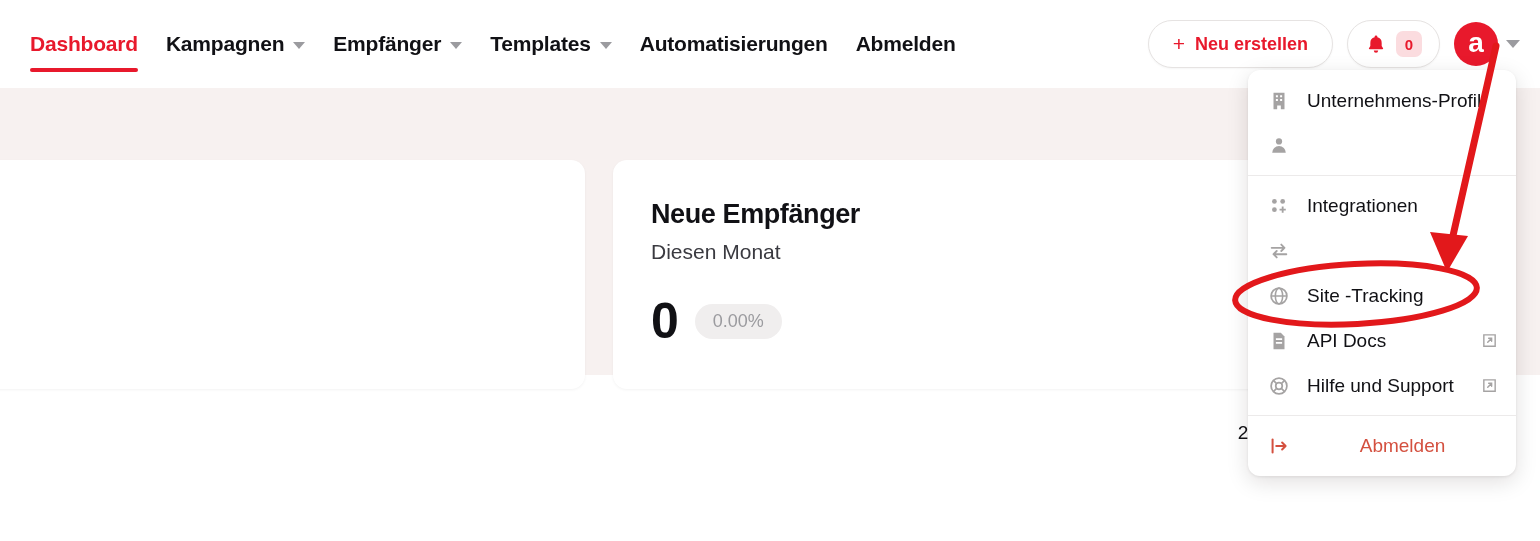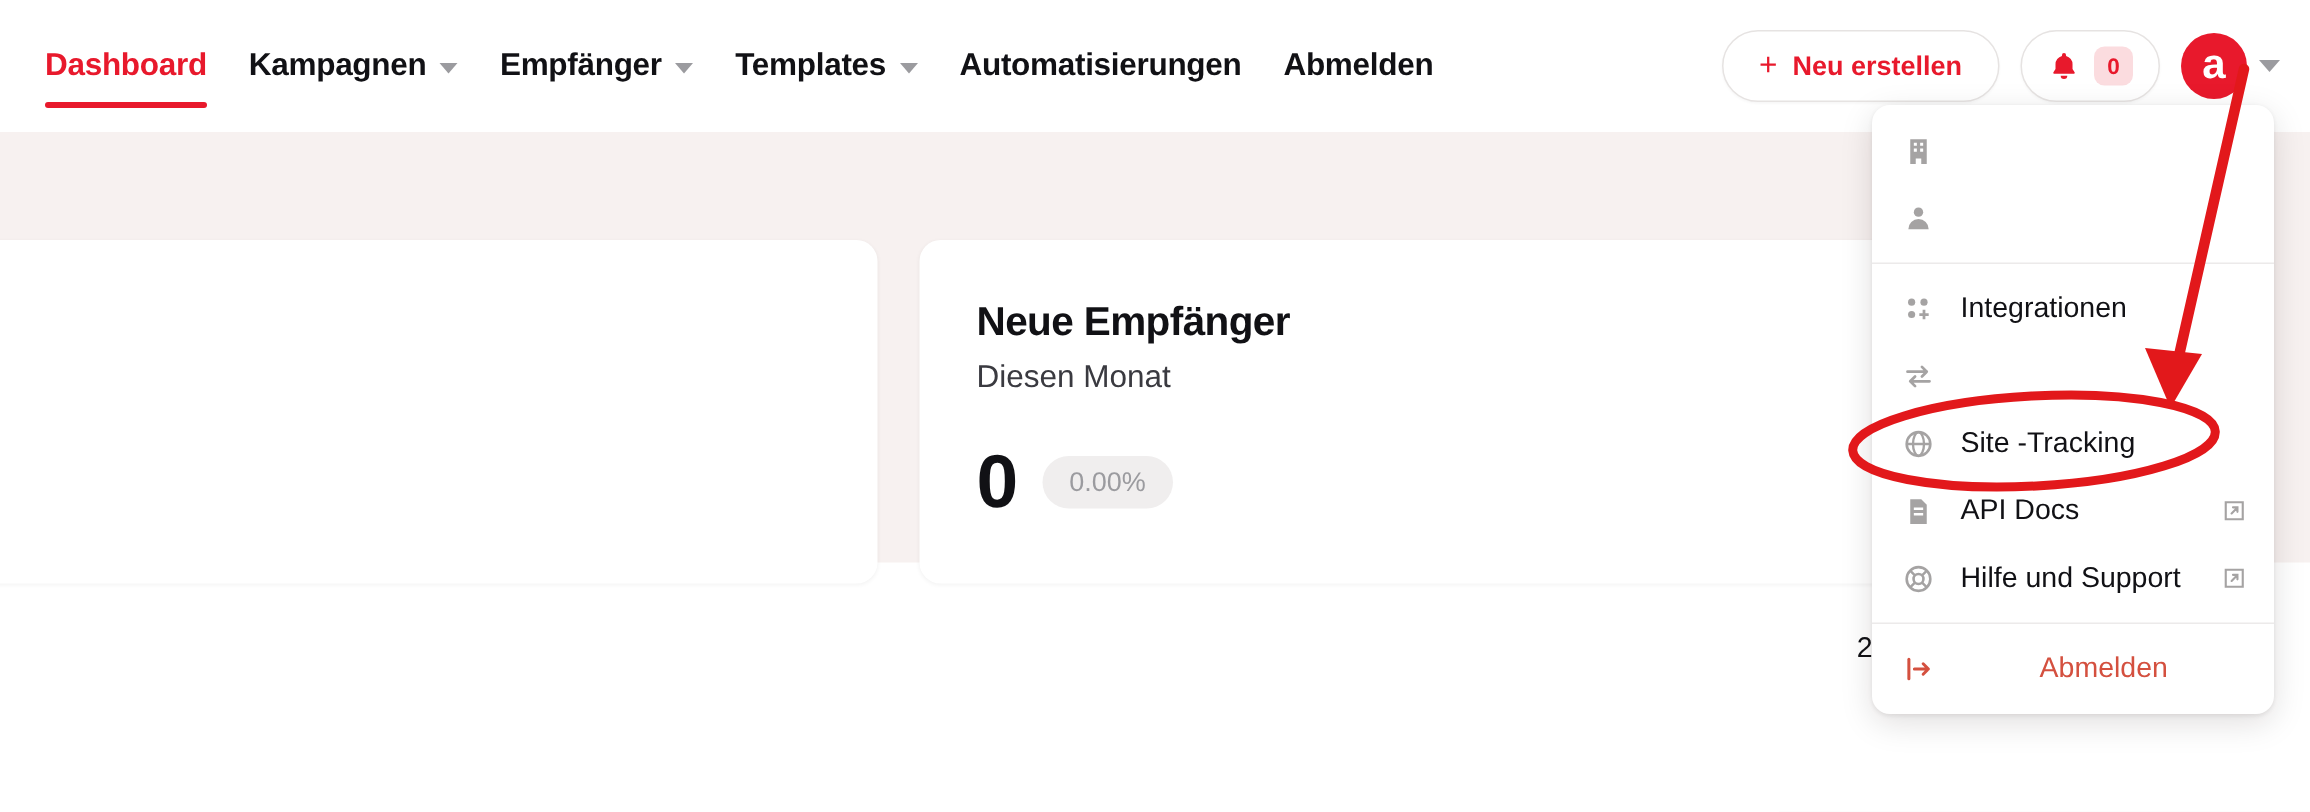--- a/index.html
+++ b/index.html
@@ -251,20 +251,21 @@
   </div>
 
   <div class="hours-label">24 Stunden</div>
 
   <div class="menu">
 
     <div class="menu-item">
       <svg class="mi-icon" viewBox="0 0 24 24">
         <path fill="currentColor" d="M6 3h12v18h-4v-4h-4v4H6V3zm2.6 2.6v2.2h2.2V5.6H8.6zm4.6 0v2.2h2.2V5.6h-2.2zM8.6 9.9v2.2h2.2V9.9H8.6zm4.6 0v2.2h2.2V9.9h-2.2z"></path>
       </svg>
+      <span class="label">Unternehmens-Profil</span>
     </div>
 
     <div class="menu-item">
       <svg class="mi-icon" viewBox="0 0 24 24">
         <circle cx="12" cy="7" r="3.4" fill="currentColor"></circle>
         <path fill="currentColor" d="M4.6 19.4a7.4 7.4 0 0 1 14.8 0z"></path>
       </svg>
     </div>
 
     <div class="menu-sep"></div>

